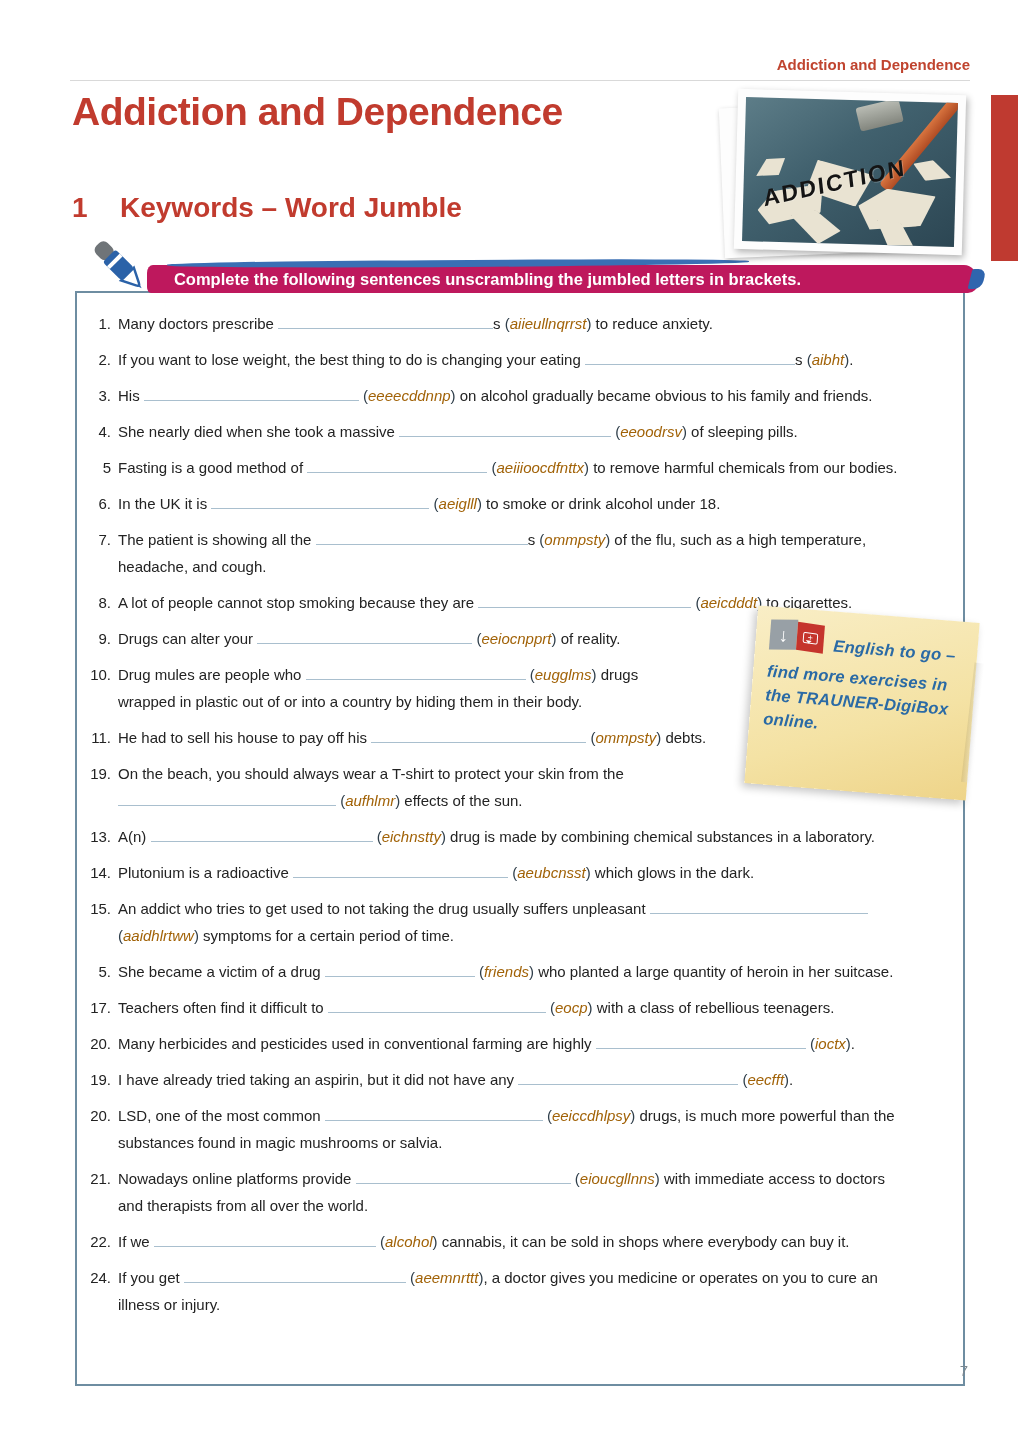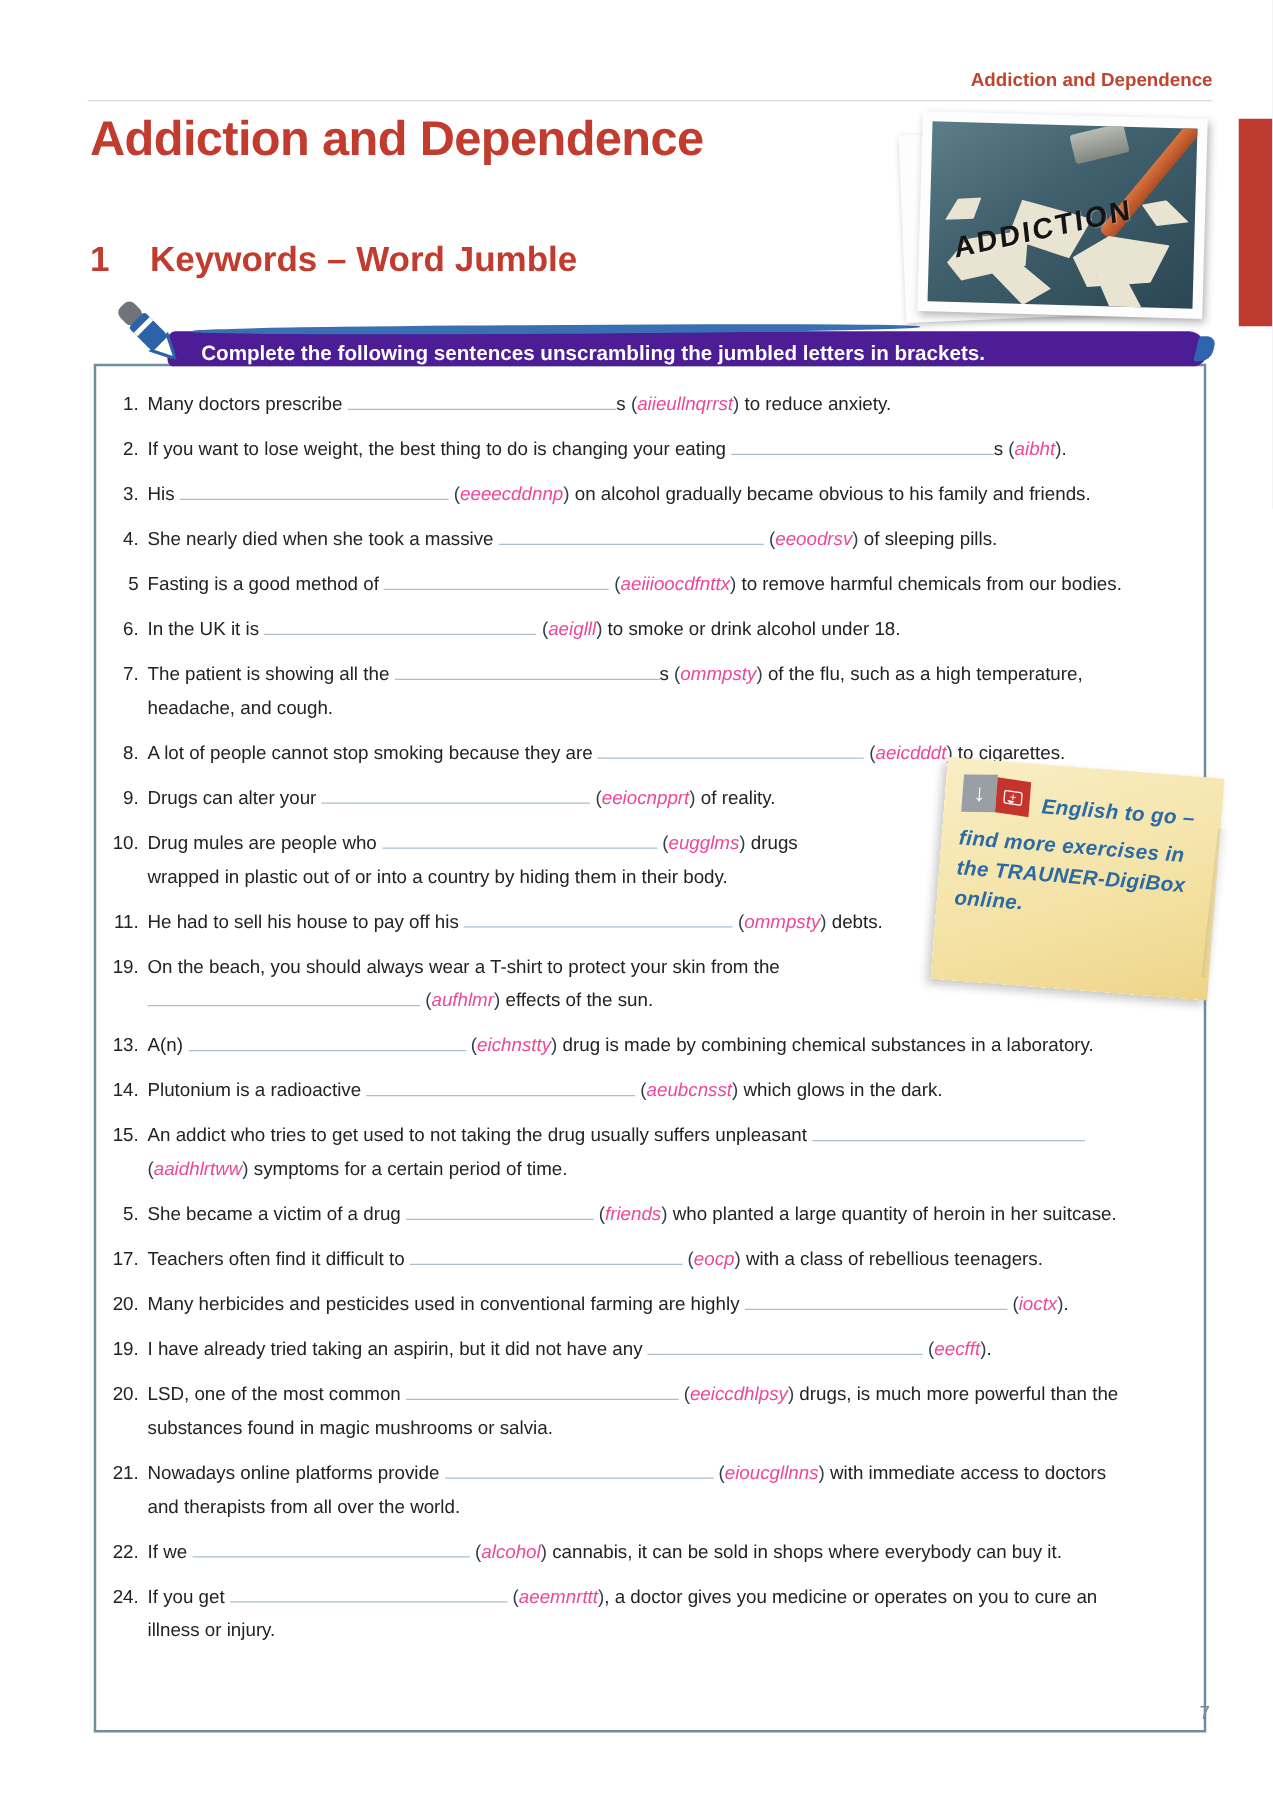--- a/index.html
+++ b/index.html
@@ -67,24 +67,24 @@
   .hammer-head {
     position:absolute; width:44px; height:24px; right:56px; top:2px;
     background:linear-gradient(180deg,#b9bcb4,#83867e);
     transform:rotate(-15deg); border-radius:3px;
   }
   
   .section-heading { position:absolute; left:72px; top:192px; color:#c13b2e; font-weight:bold; font-size:28px; }
   .section-number { display:inline-block; width:48px; }
   
   .banner {
-    position:absolute; left:134px; top:265px; width:831px; height:28px;
-    background:#4c1d95; z-index:2;
+    position:absolute; left:147px; top:265px; width:831px; height:28px;
+    background:#be185d; z-index:2;
     border-radius:6px 14px 10px 4px / 8px 16px 10px 6px;
-    display:flex; align-items:flex-end; justify-content:center;
+    display:flex; align-items:center; justify-content:center;
     padding-right:150px;
   }
   .banner::before {
     content:""; position:absolute; left:20px; top:-5px; width:70%; height:7px;
     background:#3a6fb4; border-radius:50% 40% 60% 50%; transform:rotate(-.3deg);
   }
   .banner::after {
     content:""; position:absolute; right:-6px; top:4px; width:14px; height:20px;
     background:#2f65ae; transform:skewX(-14deg); border-radius:2px 8px 8px 2px;
   }
@@ -98,21 +98,21 @@
     padding:17px 10px 0 4px;
   }
   .ex-item { display:flex; margin-bottom:9px; font-size:15px; line-height:27px; }
   .ex-num { width:30px; text-align:right; margin-right:7px; flex:0 0 auto; }
   .ex-content { flex:1; }
   .blank {
     display:inline-block; height:14px; border-bottom:1.5px solid #a9bfce;
     vertical-align:baseline;
   }
   .jumble-wrap { color:#2f3e4a; }
-  .jumble { color:#ec4899; font-style:italic; }
+  .jumble { color:#a16207; font-style:italic; }
   
   .sticky-note {
     position:absolute; left:751px; top:614px; width:222px; height:178px;
     transform:rotate(4.5deg); z-index:5;
     background:linear-gradient(160deg,#f9eec6 0%, #f4e2a4 60%, #eed489 100%);
     box-shadow:-3px 4px 8px rgba(0,0,0,.22);
     padding:12px 10px 0 14px;
   }
   .sticky-note::after {
     content:""; position:absolute; right:-6px; bottom:18px; width:10px; height:120px;

